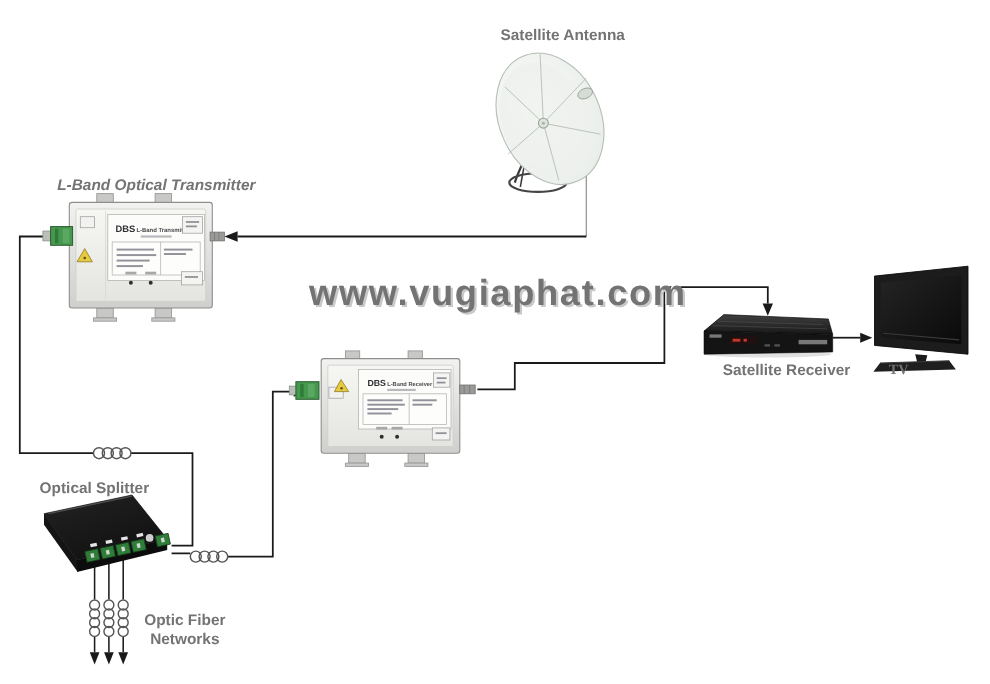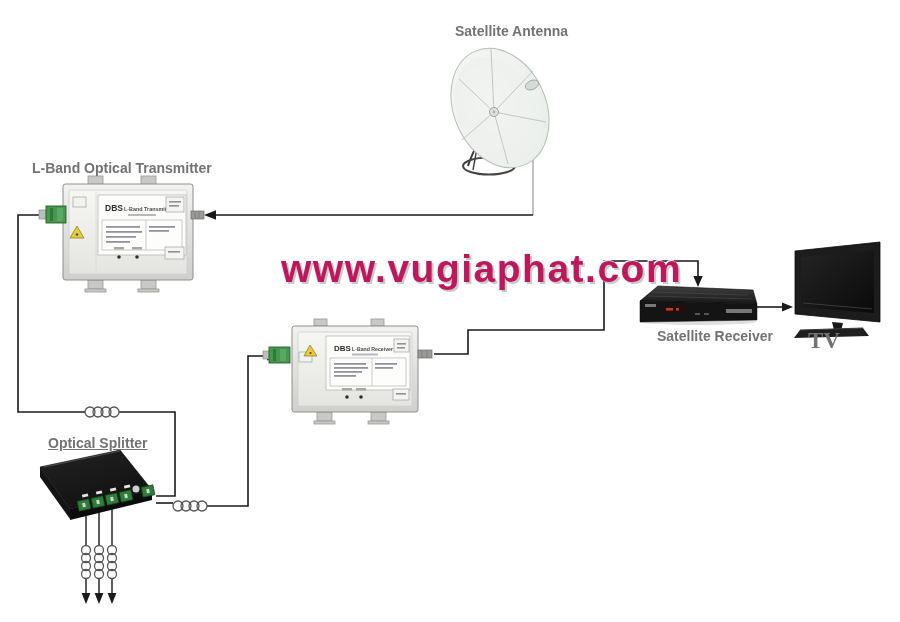--- a/index.html
+++ b/index.html
@@ -1,24 +1,24 @@
 <!DOCTYPE html>
 <html><head>
 <meta charset="utf-8">
 <style>
   html,body{margin:0;padding:0;background:#ffffff;}
   #stage{position:relative;width:900px;height:622px;background:#ffffff;overflow:hidden;
          font-family:"Liberation Sans",sans-serif;}
   #diagram-svg{position:absolute;left:0;top:0;}
   .lbl{position:absolute;font-weight:bold;color:#737373;font-size:14px;white-space:nowrap;}
   .lbl-center{text-align:center;line-height:17px;}
-  #watermark{position:absolute;left:281px;top:247px;font-size:39px;font-weight:bold;
-             letter-spacing:1.5px;color:#be185d;
+  #watermark{position:absolute;left:281px;top:247px;font-size:33px;font-weight:bold;
+             letter-spacing:1.5px;color:#737373;
              text-shadow:2px 2px 0 #c9c9c9,-1px -1px 0 #ffffff;}
-  #tv-label{font-family:"Liberation Serif",serif;font-size:23px;}
+  #tv-label{font-family:"Liberation Serif",serif;font-size:13px;}
   svg text{font-family:"Liberation Sans",sans-serif;}
 </style>
 </head>
 <body>
 
 <div id="stage">
 
   <svg id="diagram-svg" width="900" height="622" viewBox="0 0 900 622">
     <defs>
       <linearGradient id="gradSilver" x1="0" y1="0" x2="0" y2="1">
@@ -311,23 +311,27 @@
       <polygon points="832,322 843,323 841,331 834,330" fill="#1a1a1a"></polygon>
       <polygon points="800,330 863,328 869,336 794,338" fill="#1f1f1f"></polygon>
       <line x1="800" y1="330" x2="863" y2="328" stroke="#3c3c3c" stroke-width="1"></line>
     </g>
   </svg>
 
   <div class="lbl" id="watermark">www.vugiaphat.com</div>
 
   <div class="lbl" style="left:455px;top:23px;">Satellite Antenna</div>
 
-  <div class="lbl" style="left:32px;top:160px;">L-Band Optical Transmitter</div>
-
-  <div class="lbl" style="left:48px;top:435px;text-decoration:underline;">Optical Splitter</div>
+  <div class="lbl" style="left:52px;top:160px;font-style:italic;">L-Band Optical Transmitter</div>
+
+  <div class="lbl" style="left:36px;top:435px;">Optical Splitter</div>
 
 
   <div class="lbl" style="left:657px;top:328px;">Satellite Receiver</div>
 
   <div class="lbl" id="tv-label" style="left:808px;top:328px;">TV</div>
 
+  <div class="lbl lbl-center" style="left:120px;top:555px;width:96px;">
+    <div>Optic Fiber</div>
+    <div>Networks</div>
+  </div>
 
 </div>
 
 </body></html>

